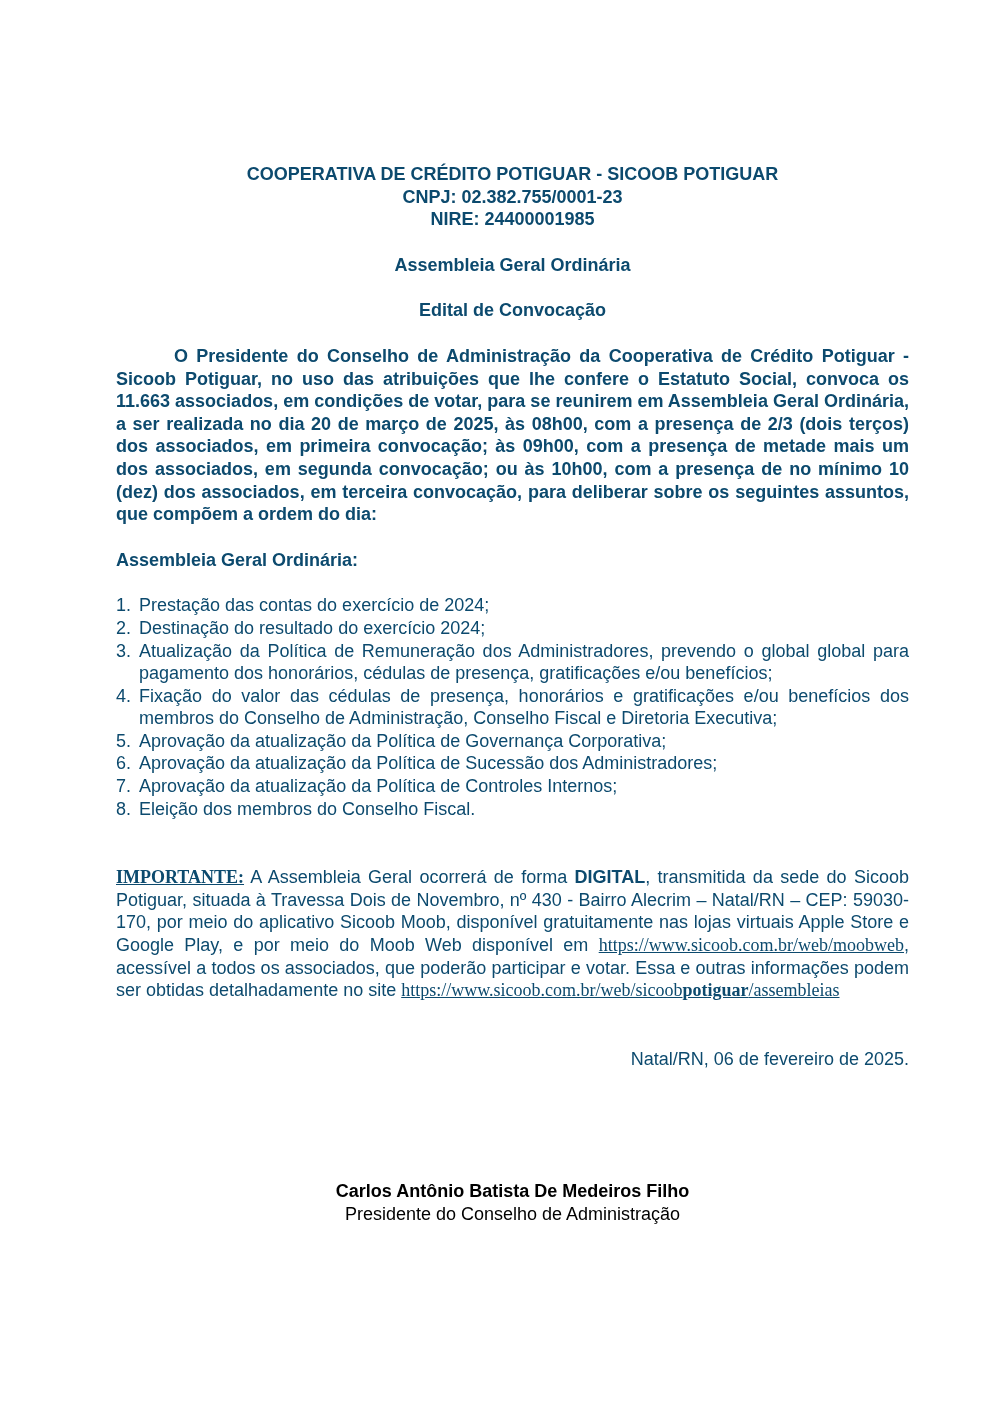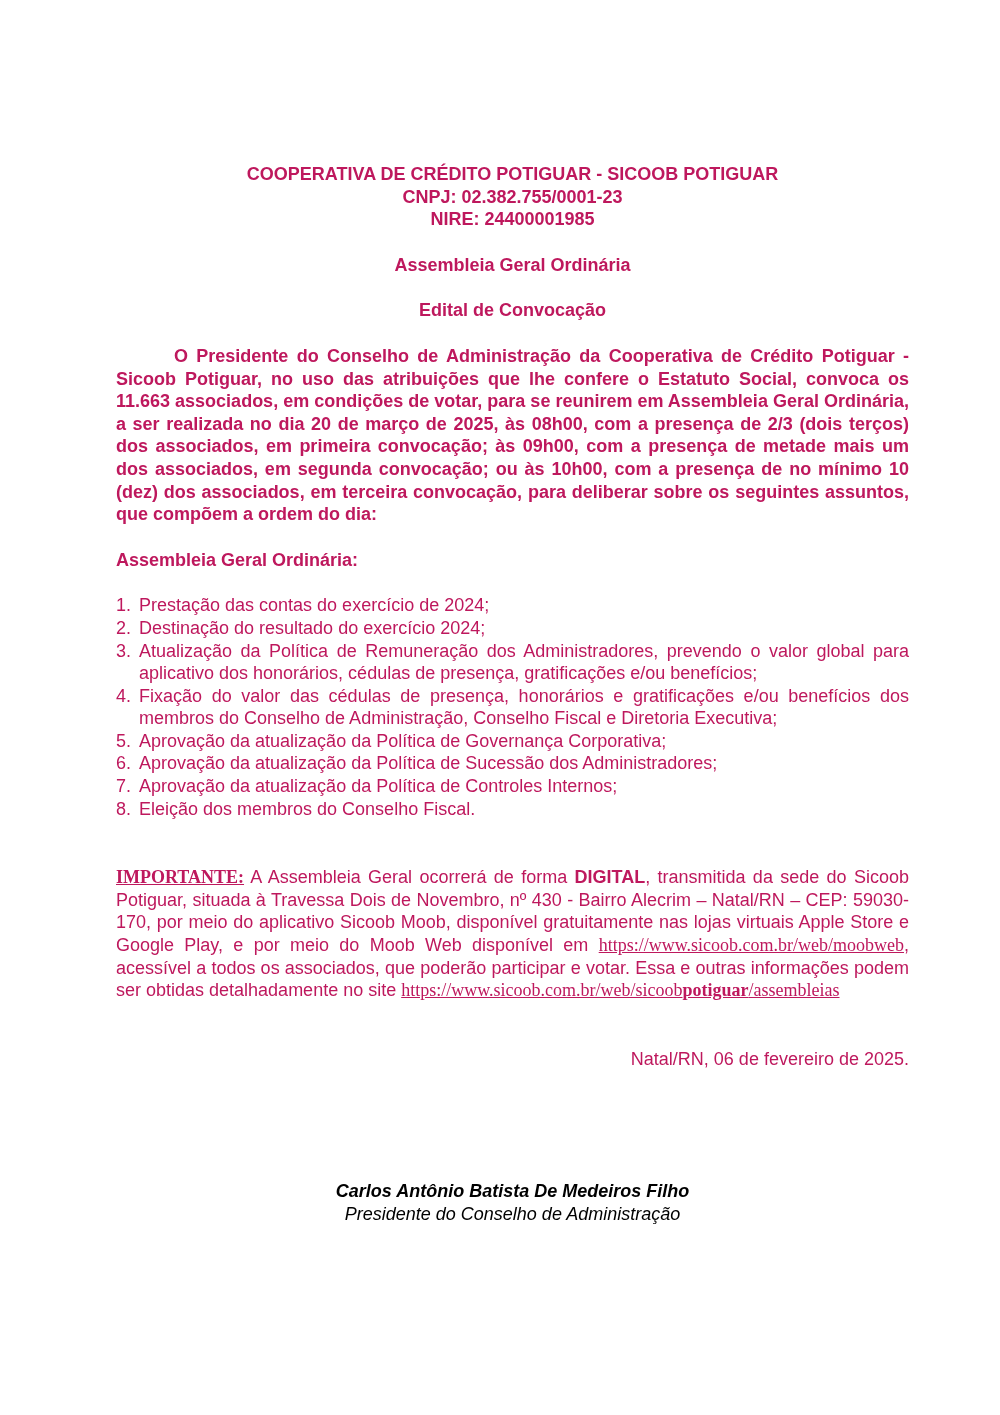--- a/index.html
+++ b/index.html
@@ -1,33 +1,33 @@
 <!DOCTYPE html>
 <html><head>
   <meta charset="utf-8">
   <style>
     html, body { margin: 0; padding: 0; background: #ffffff; }
     body { width: 1000px; height: 1415px; position: relative; overflow: hidden; }
     .page {
       position: absolute; left: 116px; top: 163px; width: 793px;
-      font-family: "Liberation Sans", sans-serif; font-size: 18px; color: #be185d;
+      font-family: "Liberation Sans", sans-serif; font-size: 18px; color: #0c4a6e;
       line-height: 22.6px;
     }
     .bold { font-weight: bold; }
     .header-line { font-weight: bold; text-align: center; }
     .gap1 { height: 23px; }
     .justify { text-align: justify; text-align-last: left; }
     .indent { text-indent: 58px; font-weight: bold; }
     ol.items { list-style: none; margin: 0; padding: 0; }
     ol.items li { position: relative; padding-left: 23px; text-align: justify; text-align-last: left; }
     ol.items li .num { position: absolute; left: 0; top: 0; }
     .u { text-decoration: underline; font-family: Liberation Serif, serif; }
     .right { text-align: right; }
     .sig { position: absolute; top: 1180px; left: 116px; width: 793px; text-align: center;
-      font-family: "Liberation Sans", sans-serif; font-size: 18px; line-height: 22.6px; font-style: italic; }
+      font-family: "Liberation Sans", sans-serif; font-size: 18px; line-height: 22.6px; }
   </style>
 </head>
 <body>
 
 <div class="page">
   <div class="header-line">COOPERATIVA DE CRÉDITO POTIGUAR - SICOOB POTIGUAR</div>
   <div class="header-line">CNPJ: 02.382.755/0001-23</div>
   <div class="header-line">NIRE: 24400001985</div>
   <div class="gap1"></div>
   <div class="header-line">Assembleia Geral Ordinária</div>
@@ -37,21 +37,21 @@
 
   <p class="justify indent" style="margin:0;">O Presidente do Conselho de Administração da Cooperativa de Crédito Potiguar - Sicoob Potiguar, no uso das atribuições que lhe confere o Estatuto Social, convoca os 11.663 associados, em condições de votar, para se reunirem em Assembleia Geral Ordinária, a ser realizada no dia 20 de março de 2025, às 08h00, com a presença de 2/3 (dois terços)  dos associados, em primeira convocação; às 09h00, com a presença de metade mais um dos associados, em segunda convocação; ou às 10h00, com a presença de no mínimo 10 (dez) dos associados, em terceira convocação, para deliberar sobre os seguintes assuntos, que compõem a ordem do dia:</p>
   <div class="gap1"></div>
 
   <div class="bold">Assembleia Geral Ordinária:</div>
   <div class="gap1"></div>
 
   <ol class="items">
     <li><span class="num">1.</span><span>Prestação das contas do exercício de 2024;</span></li>
     <li><span class="num">2.</span><span>Destinação do resultado do exercício 2024;</span></li>
-    <li><span class="num">3.</span><span>Atualização da Política de Remuneração dos Administradores, prevendo o valor global para aplicativo dos honorários, cédulas de presença, gratificações e/ou benefícios;</span></li>
+    <li><span class="num">3.</span><span>Atualização da Política de Remuneração dos Administradores, prevendo o global global para pagamento dos honorários, cédulas de presença, gratificações e/ou benefícios;</span></li>
     <li><span class="num">4.</span><span>Fixação do valor das cédulas de presença, honorários e gratificações e/ou benefícios dos membros do Conselho de Administração, Conselho Fiscal e Diretoria Executiva;</span></li>
     <li><span class="num">5.</span><span>Aprovação da atualização da Política de Governança Corporativa;</span></li>
     <li><span class="num">6.</span><span>Aprovação da atualização da Política de Sucessão dos Administradores;</span></li>
     <li><span class="num">7.</span><span>Aprovação da atualização da Política de Controles Internos;</span></li>
     <li><span class="num">8.</span><span>Eleição dos membros do Conselho Fiscal.</span></li>
   </ol>
 
   <div style="height:46px;"></div>
 
   <p class="justify" style="margin:0;"><span class="bold u">IMPORTANTE:</span><span> A Assembleia Geral ocorrerá de forma </span><span class="bold">DIGITAL</span><span>, transmitida da sede do Sicoob Potiguar, situada à Travessa Dois de Novembro, nº 430 - Bairro Alecrim – Natal/RN – CEP: 59030-170, por meio do aplicativo Sicoob Moob, disponível gratuitamente nas lojas virtuais Apple Store e Google Play, e por meio do Moob Web disponível em </span><span class="u">https://www.sicoob.com.br/web/moobweb</span><span>, acessível a todos os associados, que poderão participar e votar. Essa e outras informações podem ser obtidas detalhadamente no site </span><span class="u"><span>https://www.sicoob.com.br/web/sicoob</span><span class="bold">potiguar</span><span>/assembleias</span></span></p>

